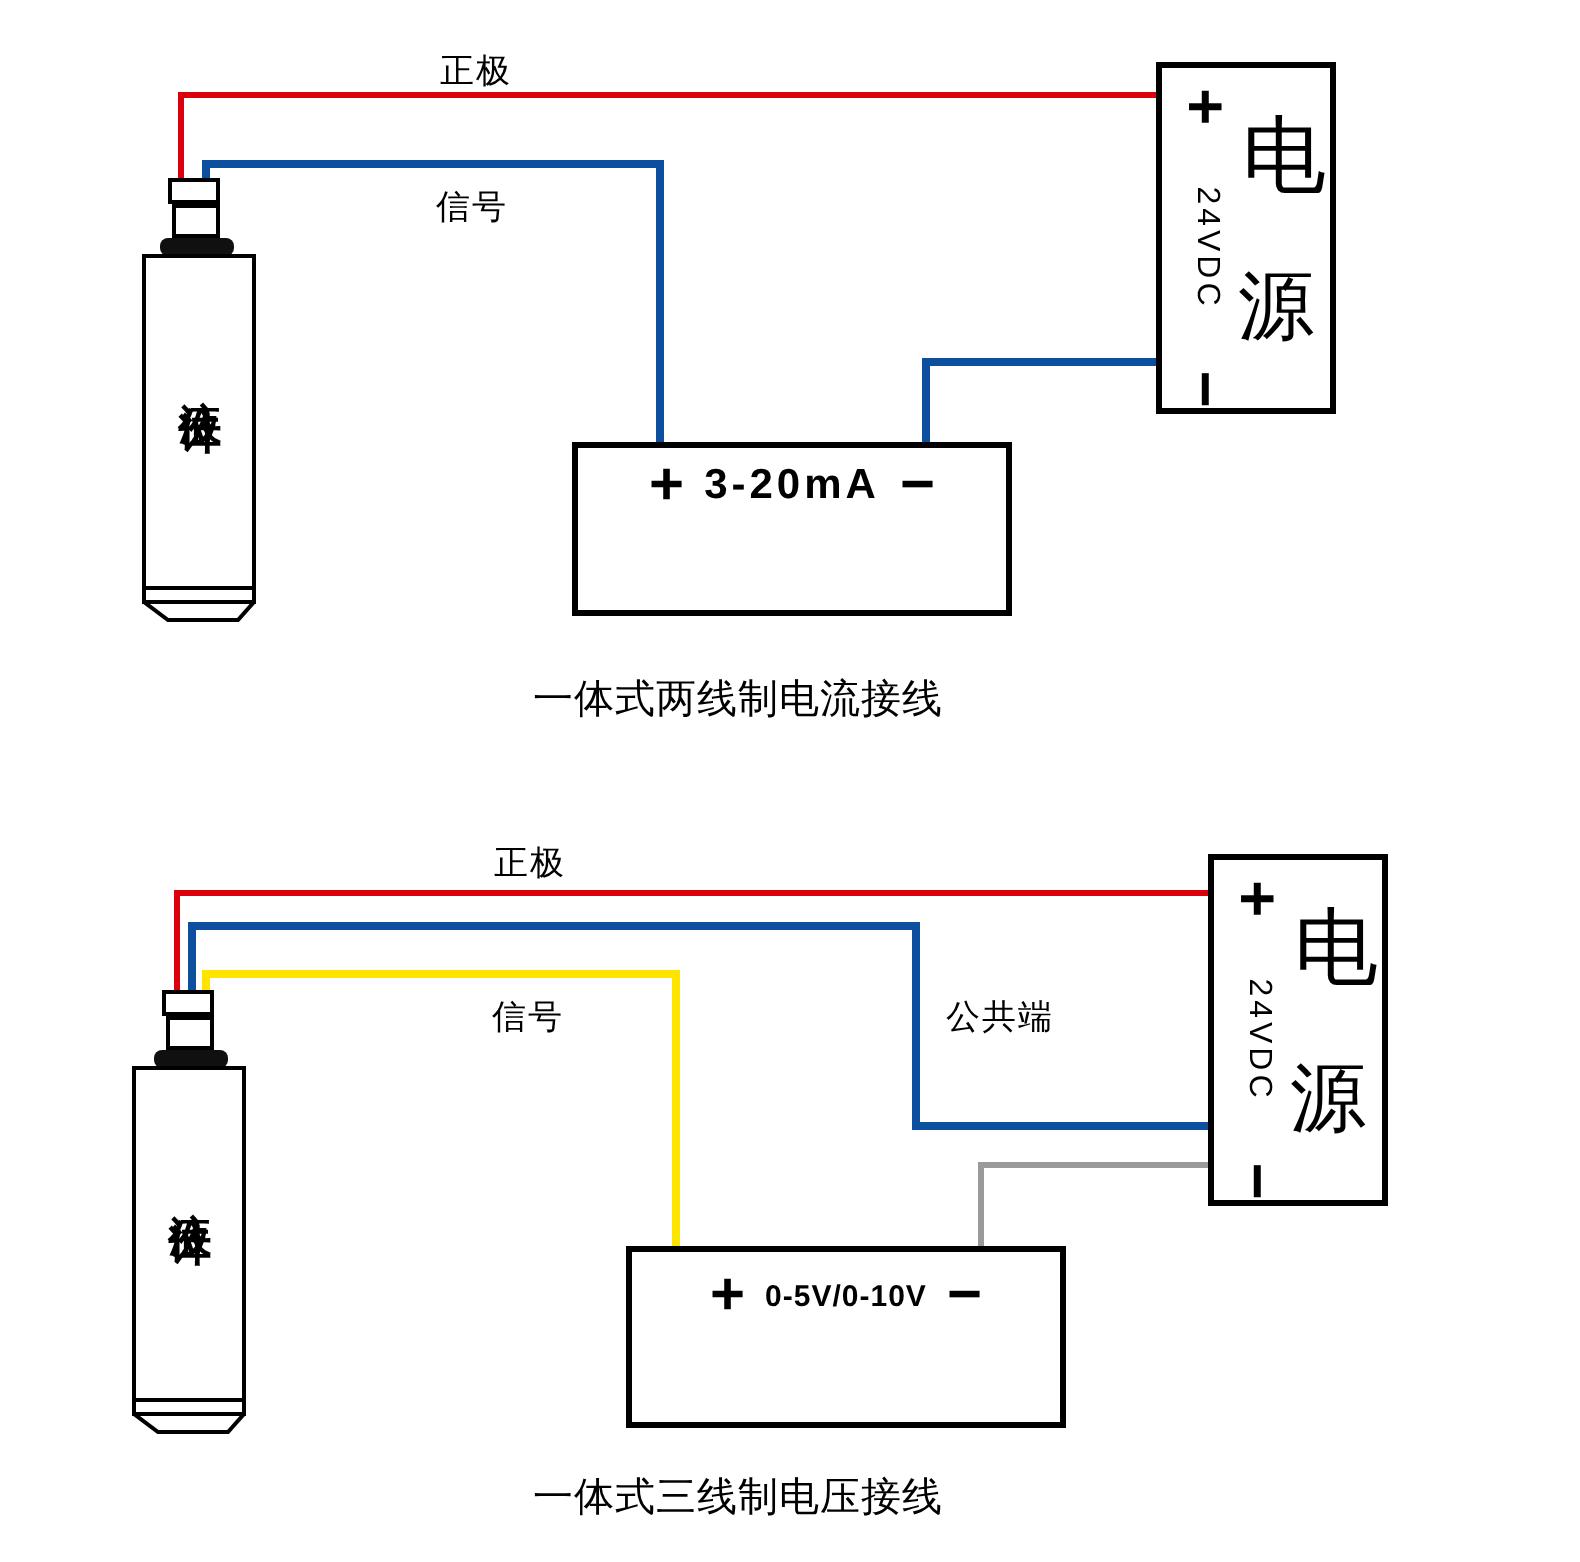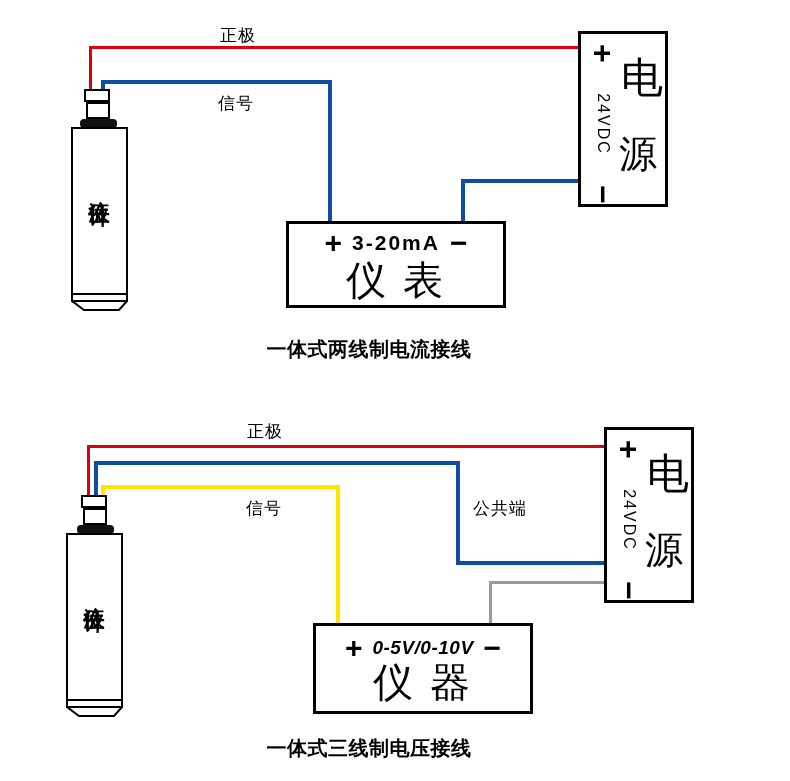--- a/index.html
+++ b/index.html
@@ -8,21 +8,21 @@
     font-family:"Liberation Sans","DejaVu Sans",sans-serif; color:#000;
     overflow:hidden;
   }
   .wire { position:absolute; }
   .wire.red    { background:#dc000c; }
   .wire.blue   { background:#0b4f9e; }
   .wire.yellow { background:#ffe400; }
   .wire.gray   { background:#9a9a9a; }
 
   .wlabel { position:absolute; font-size:17px; font-weight:500; letter-spacing:1px; white-space:nowrap;font-family:Liberation Serif, serif; }
-  .caption { position:absolute; width:250px; text-align:center; font-size:20px; font-weight:700; letter-spacing:0.5px; white-space:nowrap; }
+  .caption { position:absolute; width:250px; text-align:center; font-size:20px; font-weight:400; letter-spacing:0.5px; white-space:nowrap; }
 
   
   .part { position:absolute; background:#fff; border:2px solid #000; box-sizing:border-box; }
   .ring { position:absolute; background:#101010; border-radius:4px; }
   .sbody { position:absolute; background:#fff; border:2px solid #000; box-sizing:border-box;
            display:flex; justify-content:center; }
   .slabel { writing-mode:vertical-rl; text-orientation:upright; margin-top:54px;
             font-size:21px; font-weight:600; letter-spacing:3px; line-height:1; }
   .sline { position:absolute; background:#000; }
   .stip { position:absolute; }
@@ -37,21 +37,21 @@
   .pwr-voltage { font-size:16px; font-weight:500; letter-spacing:2px; }
   .pwr-name-top { position:absolute; left:40px; top:22px; font-size:42px; line-height:44px; }
   .pwr-name-btm { position:absolute; left:38px; top:100px; font-size:38px; line-height:40px; }
 
   .inst { display:flex; flex-direction:column; align-items:center; }
   .inst-row { display:flex; align-items:center; gap:10px; margin-top:4px; height:30px; }
   .inst-sign { font-size:30px; font-weight:700; line-height:24px; }
   .inst-range { font-size:21px; font-weight:600; letter-spacing:2px; }
   .inst-name { font-size:40px; line-height:44px; white-space:pre; letter-spacing:3px; }
   .inst2 .inst-row { margin-top:9px; height:26px; }
-  .inst2 .inst-range { font-size:19px; font-weight:700; letter-spacing:0.5px;font-style:italic; }
+  .inst2 .inst-range { font-size:15px; font-weight:700; letter-spacing:0.5px; }
   .inst2 .inst-name { line-height:42px; }
 </style>
 </head>
 <body>
 
 <div class="canvas">
 
   <div>
 
     <div class="wire red" style="left:89px;top:46px;width:3px;height:45px"></div>
@@ -85,21 +85,20 @@
       <span class="pwr-name-top">电</span>
       <span class="pwr-name-btm">源</span>
     </div>
 
     <div class="box inst" style="left:286px;top:221px;width:220px;height:87px">
       <div class="inst-row">
         <span class="inst-sign">+</span>
         <span class="inst-range">3-20mA</span>
         <span class="inst-sign">−</span>
       </div>
-      <div class="inst-name">仪 表</div>
     </div>
 
     <div class="caption" style="left:244px;top:336px">一体式两线制电流接线</div>
   </div>
 
   <div>
 
     <div class="wire red" style="left:87px;top:445px;width:3px;height:52px"></div>
     <div class="wire red" style="left:87px;top:445px;width:520px;height:3px"></div>
     <div class="wire blue" style="left:94px;top:461px;width:4px;height:36px"></div>
@@ -136,19 +135,18 @@
       <span class="pwr-name-top">电</span>
       <span class="pwr-name-btm">源</span>
     </div>
 
     <div class="box inst inst2" style="left:313px;top:623px;width:220px;height:91px">
       <div class="inst-row">
         <span class="inst-sign">+</span>
         <span class="inst-range">0-5V/0-10V</span>
         <span class="inst-sign">−</span>
       </div>
-      <div class="inst-name">仪 器</div>
     </div>
 
     <div class="caption" style="left:244px;top:735px">一体式三线制电压接线</div>
   </div>
 
 </div>
 
 </body></html>

